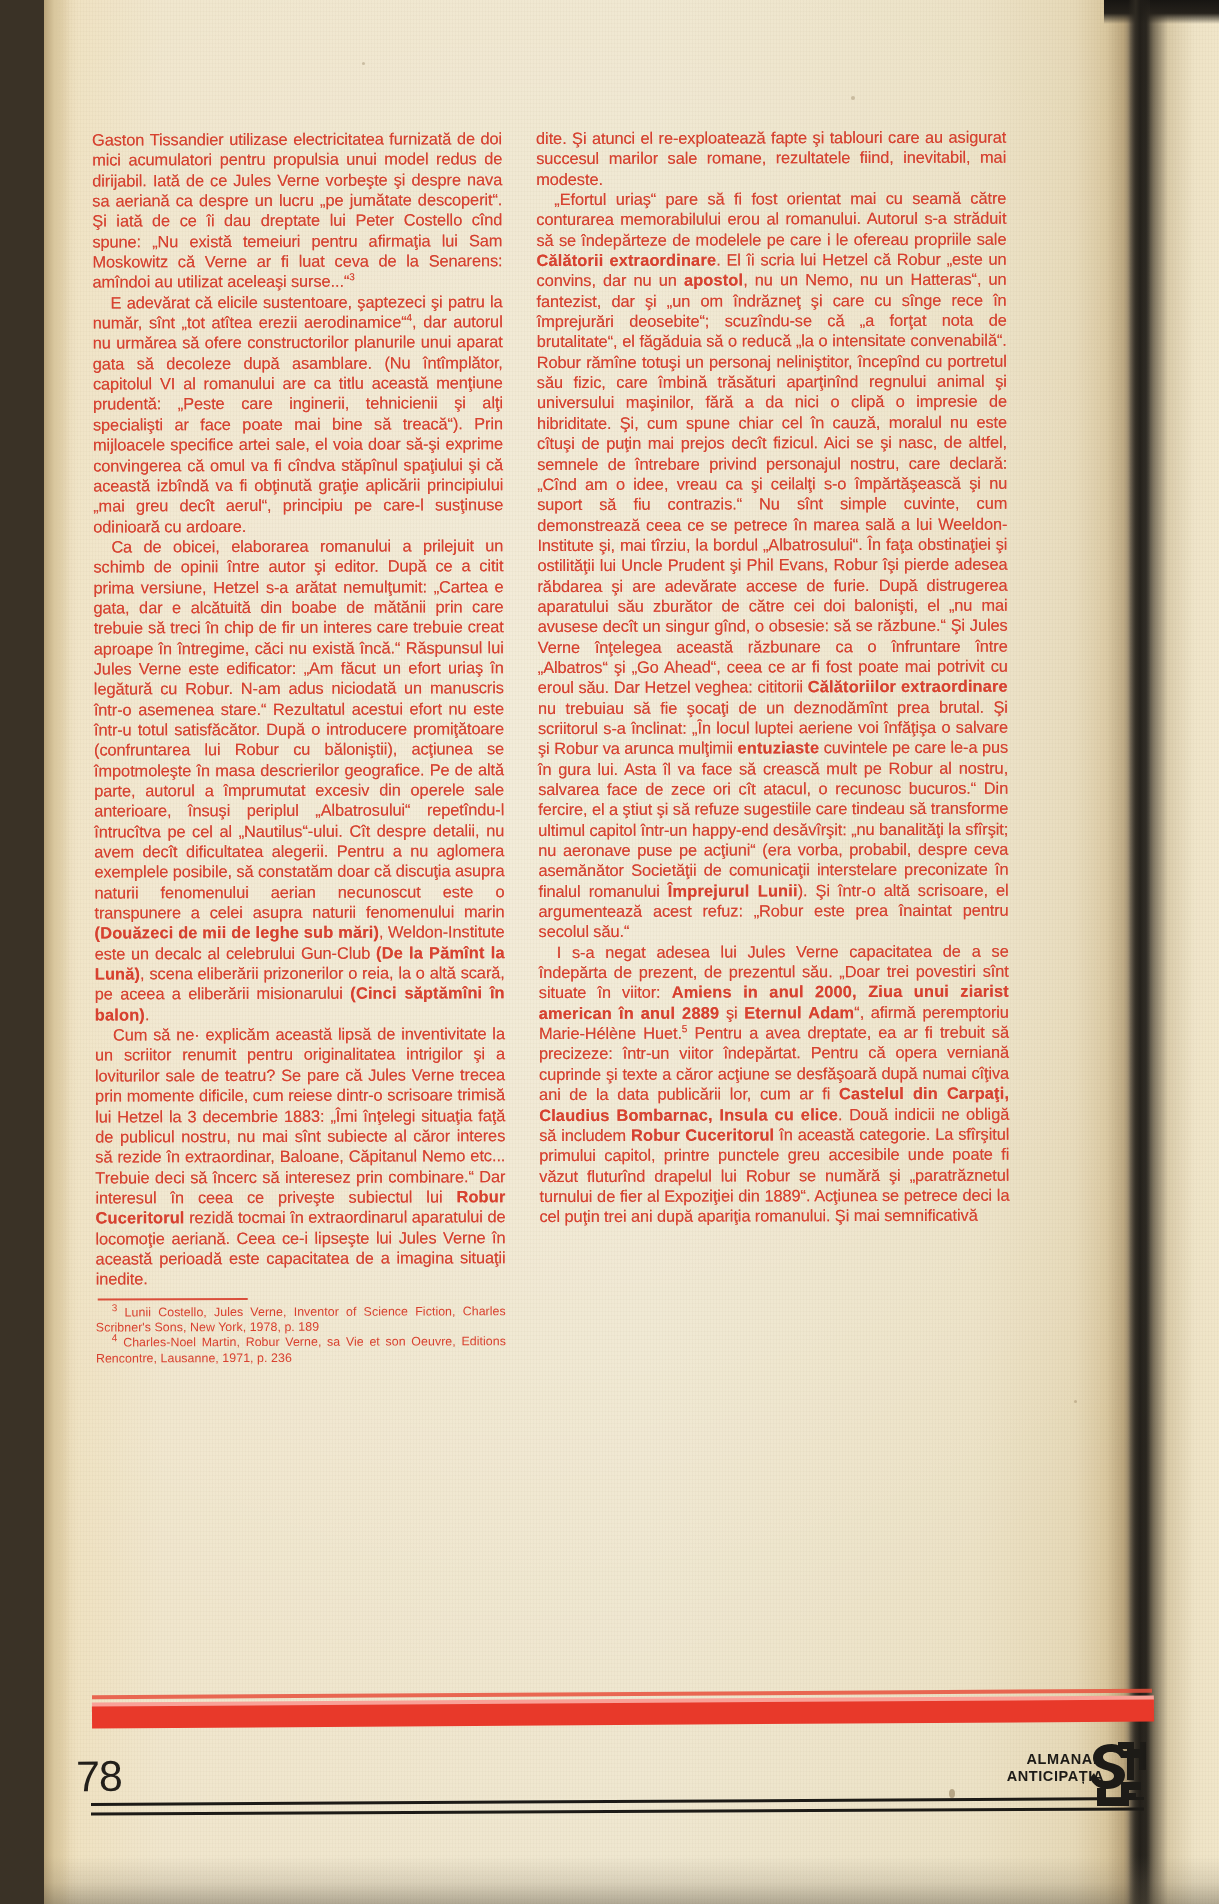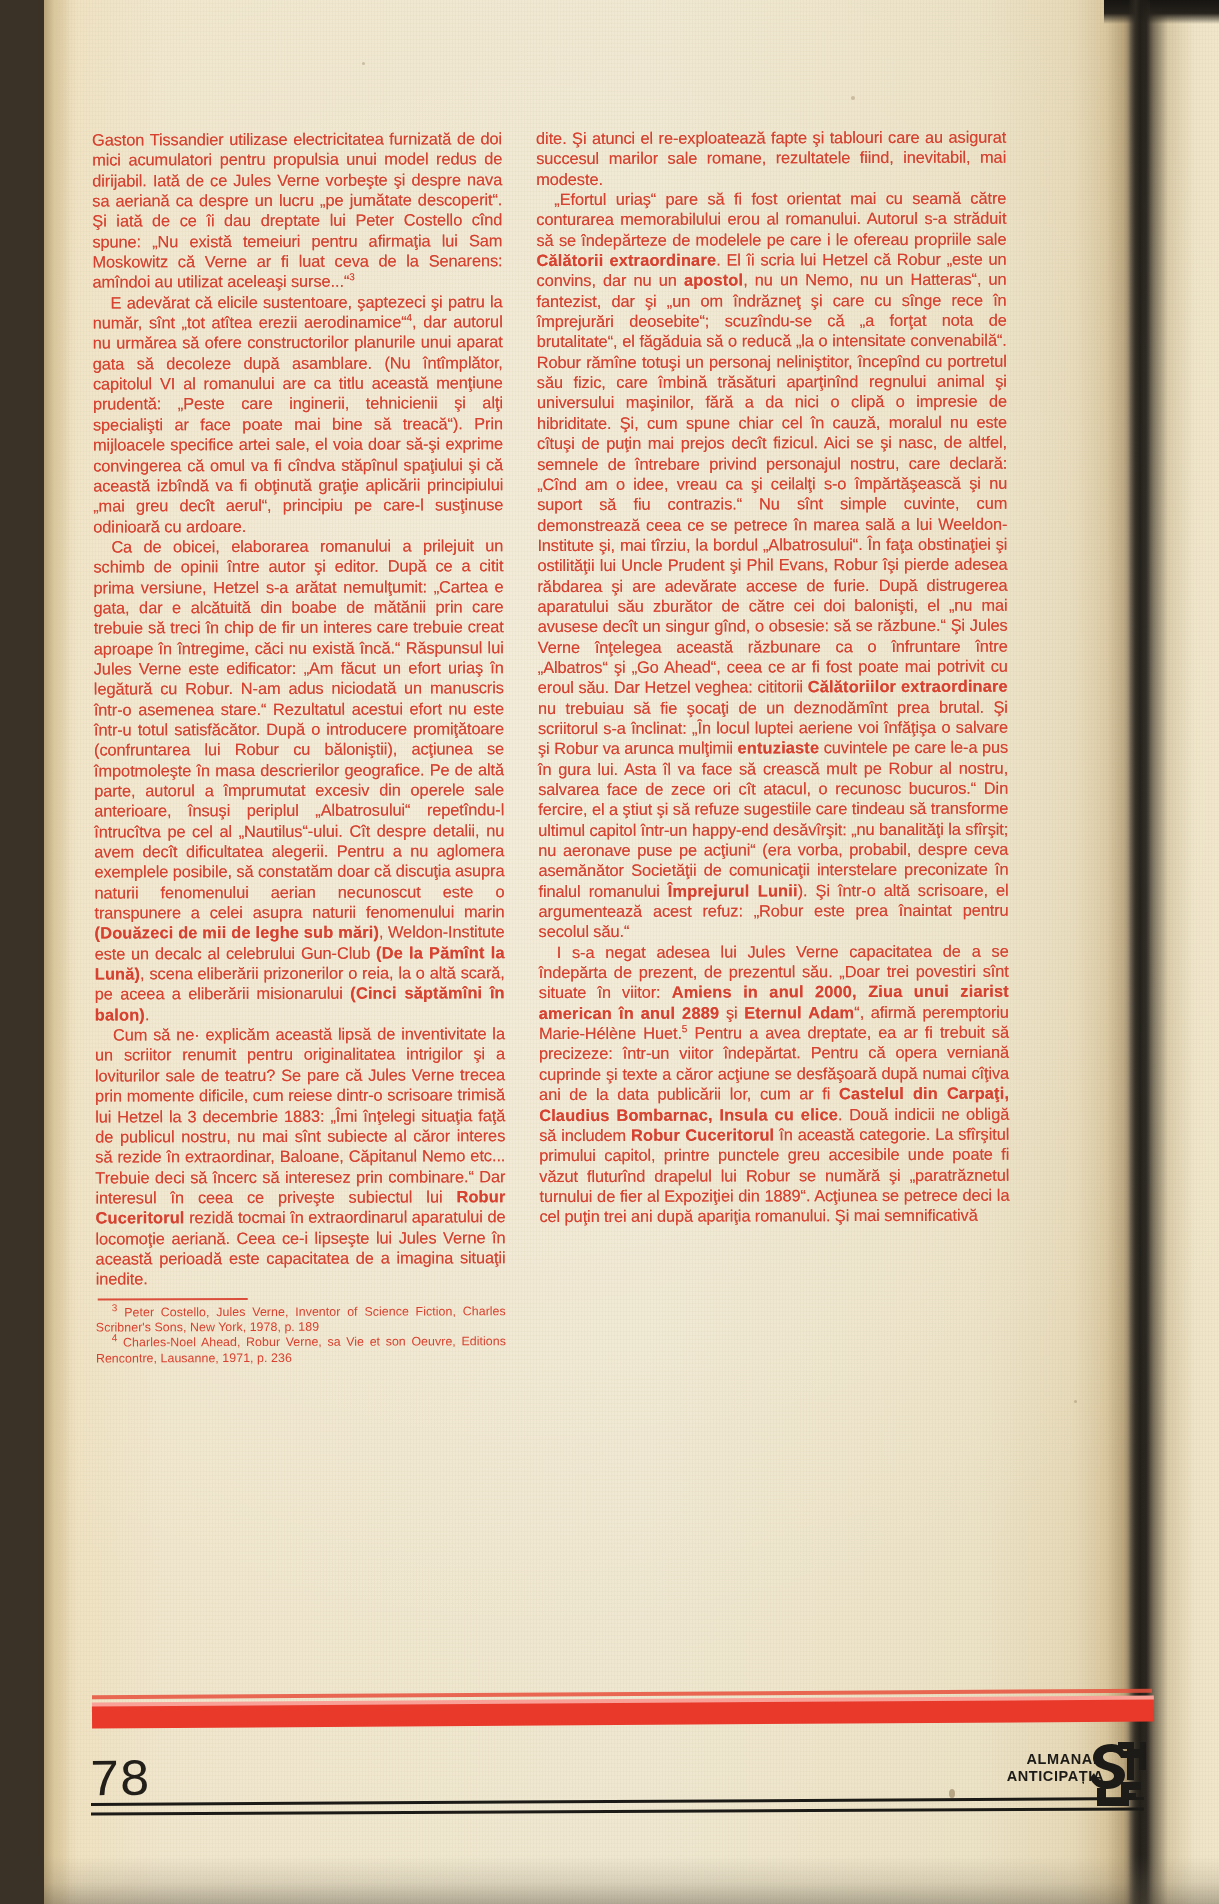--- a/index.html
+++ b/index.html
@@ -96,23 +96,23 @@
   .band-thin{
     position:absolute;left:48px;top:6px;width:1060px;height:4px;
     background:#e8503c;transform:rotate(-0.35deg);opacity:.85;
   }
   .band-thick{
     position:absolute;left:48px;top:17px;width:1062px;height:22px;
     background:#e8392a;transform:rotate(-0.38deg);
     box-shadow:0 -4px 0 0 #f9a197;
   }
   .page-num{
-    position:absolute;left:45px;top:1752px;
-    font-family:Liberation Mono, monospace;
-    font-size:52px;color:#221f1a;
+    position:absolute;left:32px;top:1752px;
+    font-family:Liberation Sans, sans-serif;
+    font-size:43px;color:#221f1a;
     transform:rotate(-0.6deg);
     letter-spacing:-1px;
   }
   .rule-black-1{
     position:absolute;left:47px;top:1800px;width:1053px;height:3px;
     background:#1d1b17;transform:rotate(-0.32deg);
   }
   .rule-black-2{
     position:absolute;left:47px;top:1810px;width:1053px;height:3px;
     background:#1d1b17;transform:rotate(-0.28deg);
@@ -150,22 +150,22 @@
 
     <div class="col left">
       <div>
           <p class="body noind"><span>Gaston Tissandier utilizase electricitatea furnizată de doi mici acumulatori pentru propulsia unui model redus de dirijabil. Iată de ce Jules Verne vorbeşte şi despre nava sa aeriană ca despre un lucru „pe jumătate descoperit“. Şi iată de ce îi dau dreptate lui Peter Costello cînd spune: „Nu există temeiuri pentru afirmaţia lui Sam Moskowitz că Verne ar fi luat ceva de la Senarens: amîndoi au utilizat aceleaşi surse...“</span><sup>3</sup></p>
           <p class="body"><span>E adevărat că elicile sustentoare, şaptezeci şi patru la număr, sînt „tot atîtea erezii aerodinamice“</span><sup>4</sup><span>, dar autorul nu urmărea să ofere constructorilor planurile unui aparat gata să decoleze după asamblare. (Nu întîmplător, capitolul VI al romanului are ca titlu această menţiune prudentă: „Peste care inginerii, tehnicienii şi alţi specialişti ar face poate mai bine să treacă“). Prin mijloacele specifice artei sale, el voia doar să-şi exprime convingerea că omul va fi cîndva stăpînul spaţiului şi că această izbîndă va fi obţinută graţie aplicării principiului „mai greu decît aerul“, principiu pe care-l susţinuse odinioară cu ardoare.</span></p>
           <p class="body"><span>Ca de obicei, elaborarea romanului a prilejuit un schimb de opinii între autor şi editor. După ce a citit prima versiune, Hetzel s-a arătat nemulţumit: „Cartea e gata, dar e alcătuită din boabe de mătănii prin care trebuie să treci în chip de fir un interes care trebuie creat aproape în întregime, căci nu există încă.“ Răspunsul lui Jules Verne este edificator: „Am făcut un efort uriaş în legătură cu Robur. N-am adus niciodată un manuscris într-o asemenea stare.“ Rezultatul acestui efort nu este într-u totul satisfăcător. După o introducere promiţătoare (confruntarea lui Robur cu băloniştii), acţiunea se împotmoleşte în masa descrierilor geografice. Pe de altă parte, autorul a împrumutat excesiv din operele sale anterioare, însuşi periplul „Albatrosului“ repetîndu-l întrucîtva pe cel al „Nautilus“-ului. Cît despre detalii, nu avem decît dificultatea alegerii. Pentru a nu aglomera exemplele posibile, să constatăm doar că discuţia asupra naturii fenomenului aerian necunoscut este o transpunere a celei asupra naturii fenomenului marin </span><b>(Douăzeci de mii de leghe sub mări)</b><span>, Weldon-Institute este un decalc al celebrului Gun-Club </span><b>(De la Pămînt la Lună)</b><span>, scena eliberării prizonerilor o reia, la o altă scară, pe aceea a eliberării misionarului </span><b>(Cinci săptămîni în balon)</b><span>.</span></p>
           <p class="body"><span>Cum să ne· explicăm această lipsă de inventivitate la un scriitor renumit pentru originalitatea intrigilor şi a loviturilor sale de teatru? Se pare că Jules Verne trecea prin momente dificile, cum reiese dintr-o scrisoare trimisă lui Hetzel la 3 decembrie 1883: „Îmi înţelegi situaţia faţă de publicul nostru, nu mai sînt subiecte al căror interes să rezide în extraordinar, Baloane, Căpitanul Nemo etc... Trebuie deci să încerc să interesez prin combinare.“ Dar interesul în ceea ce priveşte subiectul lui </span><b>Robur Cuceritorul</b><span> rezidă tocmai în extraordinarul aparatului de locomoţie aeriană. Ceea ce-i lipseşte lui Jules Verne în această perioadă este capacitatea de a imagina situaţii inedite.</span></p>
         </div>
       <div class="fn-rule"></div>
       <div>
-          <p class="fn"><sup>3</sup><span> Peter Costello, </span><b>Jules Verne, Inventor of Science Fiction</b><span>, Charles Scribner's Sons, New York, 1978, p. 189</span></p>
-          <p class="fn"><sup>4</sup><span> Charles-Noel Ahead, </span><b>Robur Verne</b><span>, sa Vie et son Oeuvre, Editions Rencontre, Lausanne, 1971, p. 236</span></p>
+          <p class="fn"><sup>3</sup><span> Lunii Costello, </span><b>Jules Verne, Inventor of Science Fiction</b><span>, Charles Scribner's Sons, New York, 1978, p. 189</span></p>
+          <p class="fn"><sup>4</sup><span> Charles-Noel Martin, </span><b>Robur Verne</b><span>, sa Vie et son Oeuvre, Editions Rencontre, Lausanne, 1971, p. 236</span></p>
         </div>
     </div>
 
     <div class="col right">
       <div>
           <p class="body noind"><span>dite. Şi atunci el re-exploatează fapte şi tablouri care au asigurat succesul marilor sale romane, rezultatele fiind, inevitabil, mai modeste.</span></p>
           <p class="body"><span>„Efortul uriaş“ pare să fi fost orientat mai cu seamă către conturarea memorabilului erou al romanului. Autorul s-a străduit să se îndepărteze de modelele pe care i le ofereau propriile sale </span><b>Călătorii extraordinare</b><span>. El îi scria lui Hetzel că Robur „este un convins, dar nu un </span><b>apostol</b><span>, nu un Nemo, nu un Hatteras“, un fantezist, dar şi „un om îndrăzneţ şi care cu sînge rece în împrejurări deosebite“; scuzîndu-se că „a forţat nota de brutalitate“, el făgăduia să o reducă „la o intensitate convenabilă“. Robur rămîne totuşi un personaj neliniştitor, începînd cu portretul său fizic, care îmbină trăsături aparţinînd regnului animal şi universului maşinilor, fără a da nici o clipă o impresie de hibriditate. Şi, cum spune chiar cel în cauză, moralul nu este cîtuşi de puţin mai prejos decît fizicul. Aici se şi nasc, de altfel, semnele de întrebare privind personajul nostru, care declară: „Cînd am o idee, vreau ca şi ceilalţi s-o împărtăşească şi nu suport să fiu contrazis.“ Nu sînt simple cuvinte, cum demonstrează ceea ce se petrece în marea sală a lui Weeldon-Institute şi, mai tîrziu, la bordul „Albatrosului“. În faţa obstinaţiei şi ostilităţii lui Uncle Prudent şi Phil Evans, Robur îşi pierde adesea răbdarea şi are adevărate accese de furie. După distrugerea aparatului său zburător de către cei doi balonişti, el „nu mai avusese decît un singur gînd, o obsesie: să se răzbune.“ Şi Jules Verne înţelegea această răzbunare ca o înfruntare între „Albatros“ şi „Go Ahead“, ceea ce ar fi fost poate mai potrivit cu eroul său. Dar Hetzel veghea: cititorii </span><b>Călătoriilor extraordinare</b><span> nu trebuiau să fie şocaţi de un deznodămînt prea brutal. Şi scriitorul s-a înclinat: „În locul luptei aeriene voi înfăţişa o salvare şi Robur va arunca mulţimii </span><b>entuziaste</b><span> cuvintele pe care le-a pus în gura lui. Asta îl va face să crească mult pe Robur al nostru, salvarea face de zece ori cît atacul, o recunosc bucuros.“ Din fercire, el a ştiut şi să refuze sugestiile care tindeau să transforme ultimul capitol într-un happy-end desăvîrşit: „nu banalităţi la sfîrşit; nu aeronave puse pe acţiuni“ (era vorba, probabil, despre ceva asemănător Societăţii de comunicaţii interstelare preconizate în finalul romanului </span><b>Împrejurul Lunii</b><span>). Şi într-o altă scrisoare, el argumentează acest refuz: „Robur este prea înaintat pentru secolul său.“</span></p>
           <p class="body"><span>I s-a negat adesea lui Jules Verne capacitatea de a se îndepărta de prezent, de prezentul său. „Doar trei povestiri sînt situate în viitor: </span><b>Amiens in anul 2000, Ziua unui ziarist american în anul 2889</b><span> şi </span><b>Eternul Adam</b><span>“, afirmă peremptoriu Marie-Hélène Huet.</span><sup>5</sup><span> Pentru a avea dreptate, ea ar fi trebuit să precizeze: într-un viitor îndepărtat. Pentru că opera verniană cuprinde şi texte a căror acţiune se desfăşoară după numai cîţiva ani de la data publicării lor, cum ar fi </span><b>Castelul din Carpaţi, Claudius Bombarnac, Insula cu elice</b><span>. Două indicii ne obligă să includem </span><b>Robur Cuceritorul</b><span> în această categorie. La sfîrşitul primului capitol, printre punctele greu accesibile unde poate fi văzut fluturînd drapelul lui Robur se numără şi „paratrăznetul turnului de fier al Expoziţiei din 1889“. Acţiunea se petrece deci la cel puţin trei ani după apariţia romanului. Şi mai semnificativă</span></p>
         </div>
     </div>

